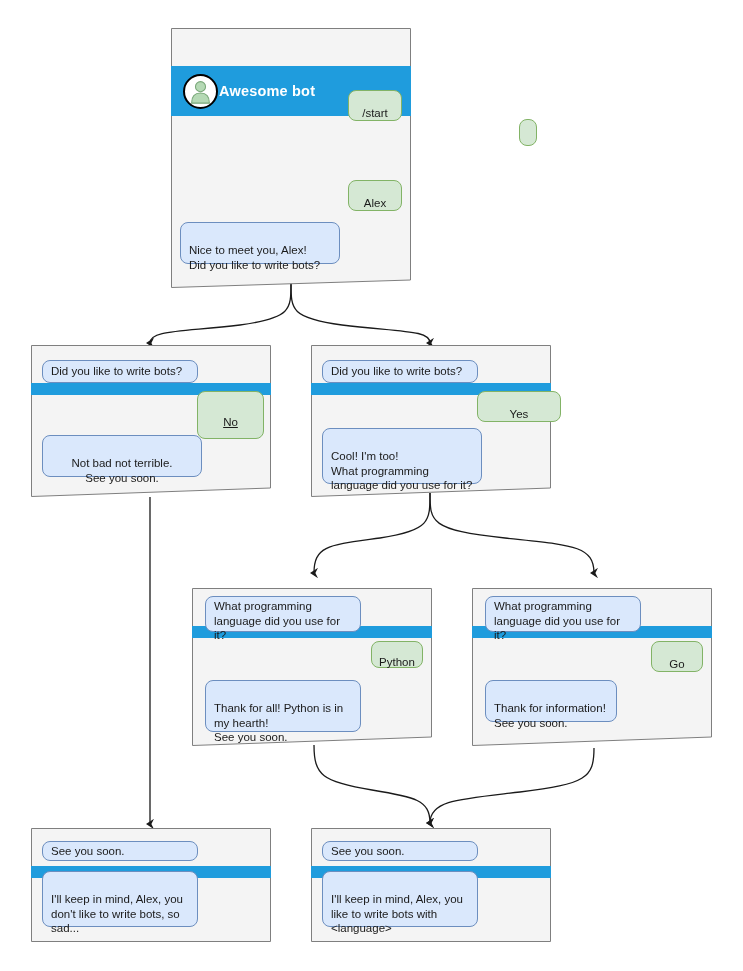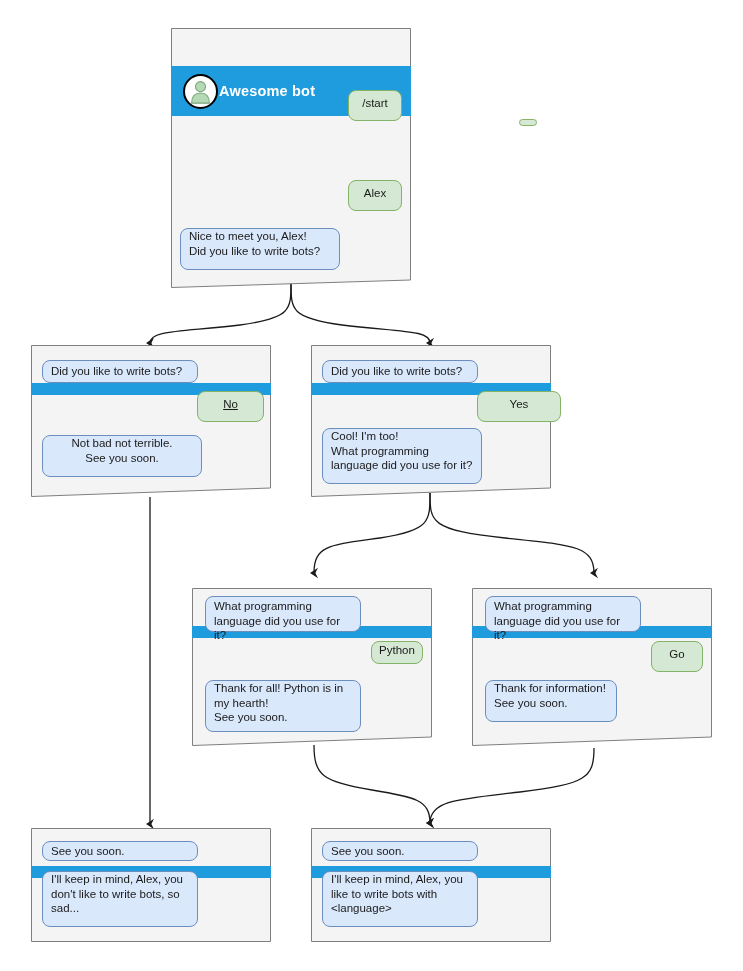--- a/index.html
+++ b/index.html
@@ -37,21 +37,21 @@
     box-sizing:border-box;
   }
 
   .bub{
     position:absolute;
     box-sizing:border-box;
     border-radius:8px;
     font-size:11.5px;
     line-height:14.5px;
     color:#1a1a1a;
-    padding:0 8px 5px 8px;
+    padding:20px 8px 5px 8px;
     white-space:pre-line;
   }
   .bub.bot{background:#dae8fc;border:1px solid #6c8ebf;}
   .bub.usr{background:#d5e8d4;border:1px solid #82b366;
            display:flex;align-items:center;justify-content:flex-start;}
 </style>
 </head>
 <body>
 
 <div id="stage">
@@ -94,31 +94,31 @@
         </div>
         <span class="hdr-title">Awesome bot</span>
       </div>
 
       <div class="bub usr" style="left:348px;top:91px;width:0;height:0;"></div>
     </div>
   </div>
 
   <div class="bub usr" style="z-index:3;left:348px;top:90px;width:54px;height:31px;justify-content:center;">/start</div>
   <div class="bub usr" style="z-index:3;left:348px;top:180px;width:54px;height:31px;justify-content:center;text-align:center;">Alex</div>
-  <div class="bub bot" style="z-index:3;left:180px;top:222px;width:160px;height:42px;margin-top:6px;">Nice to meet you, Alex!
+  <div class="bub bot" style="z-index:3;left:180px;top:222px;width:160px;height:42px;">Nice to meet you, Alex!
 Did you like to write bots?</div>
 
   <div class="node" style="left:31px;top:345px;width:240px;height:152px;">
     <svg class="shape" viewBox="0 0 240 152" preserveAspectRatio="none">
       <path d="M0.5,0.5 L239.5,0.5 L239.5,143 L0.5,151.5 Z" fill="#f4f4f4" stroke="#7f7f7f" stroke-width="1"></path>
     </svg>
     <div class="hdr small" style="background:#1f9cdd;"></div>
   </div>
   <div class="bub bot" style="z-index:3;left:42px;top:360px;width:156px;height:23px;padding-top:3px;">Did you like to write bots?</div>
-  <div class="bub usr" style="z-index:3;left:197px;top:391px;width:67px;height:31px;justify-content:center;text-decoration:underline;">No</div>
+  <div class="bub usr" style="z-index:3;left:197px;top:391px;width:67px;height:48px;justify-content:center;text-decoration:underline;">No</div>
   <div class="bub bot" style="z-index:3;left:42px;top:435px;width:160px;height:42px;text-align:center;">Not bad not terrible.
 See you soon.</div>
 
   <div class="node" style="left:311px;top:345px;width:240px;height:152px;">
     <svg class="shape" viewBox="0 0 240 152" preserveAspectRatio="none">
       <path d="M0.5,0.5 L239.5,0.5 L239.5,143 L0.5,151.5 Z" fill="#f4f4f4" stroke="#7f7f7f" stroke-width="1"></path>
     </svg>
     <div class="hdr small" style="background:#1f9cdd;"></div>
   </div>
   <div class="bub bot" style="z-index:3;left:322px;top:360px;width:156px;height:23px;padding-top:3px;">Did you like to write bots?</div>

